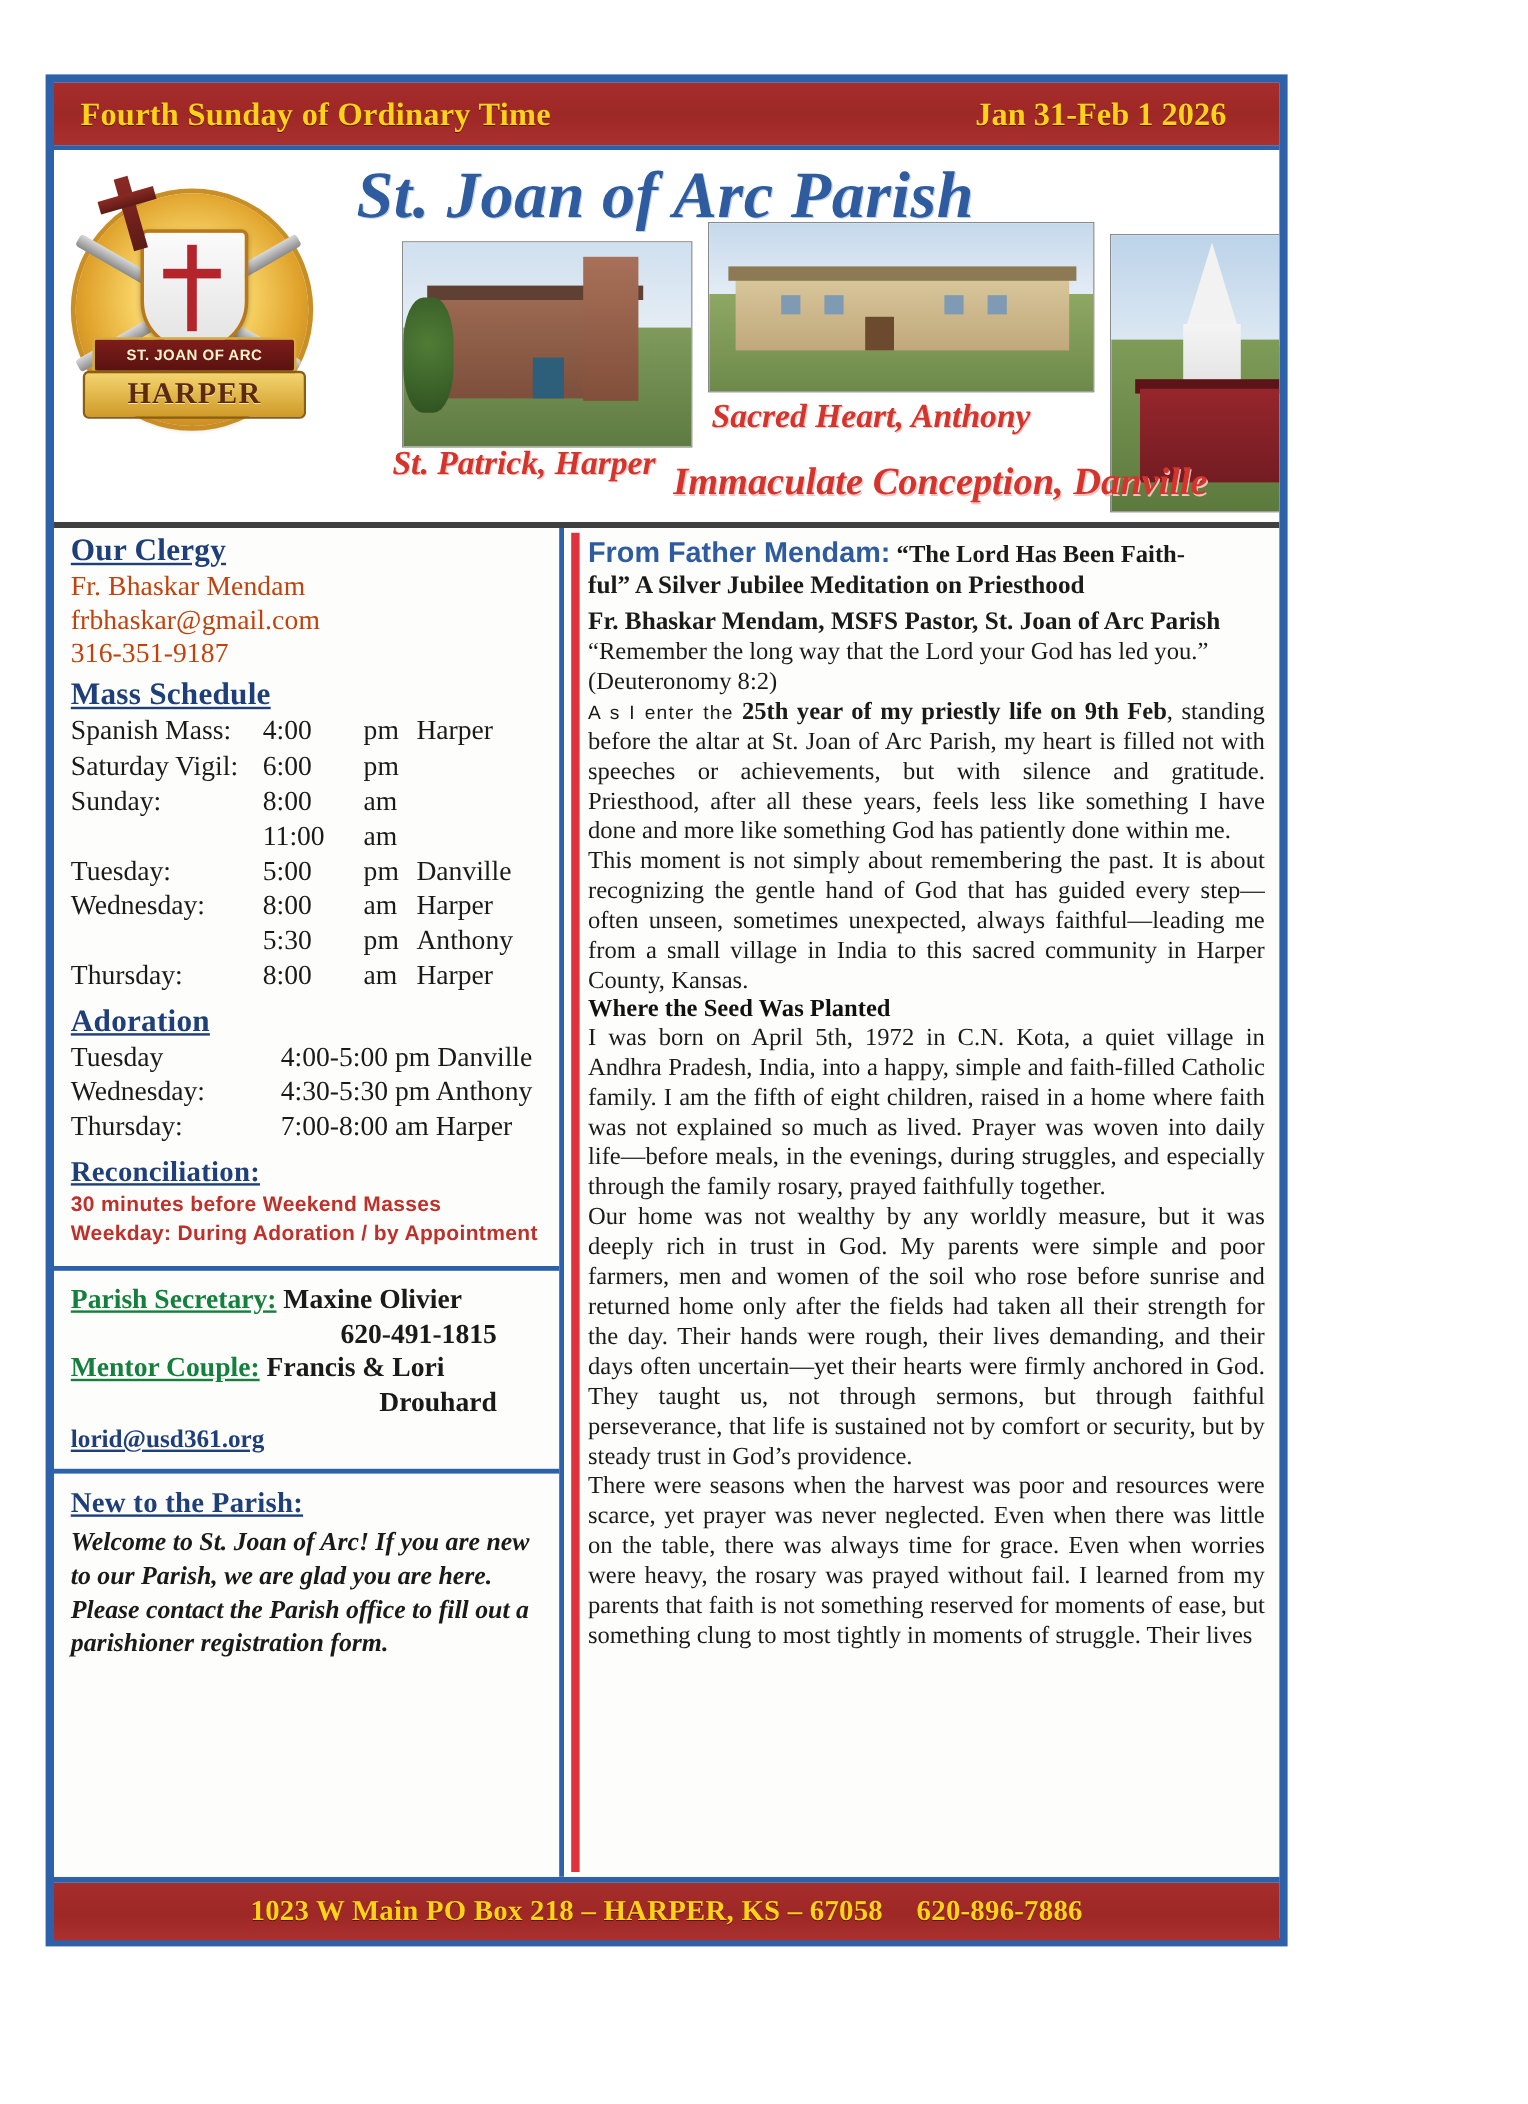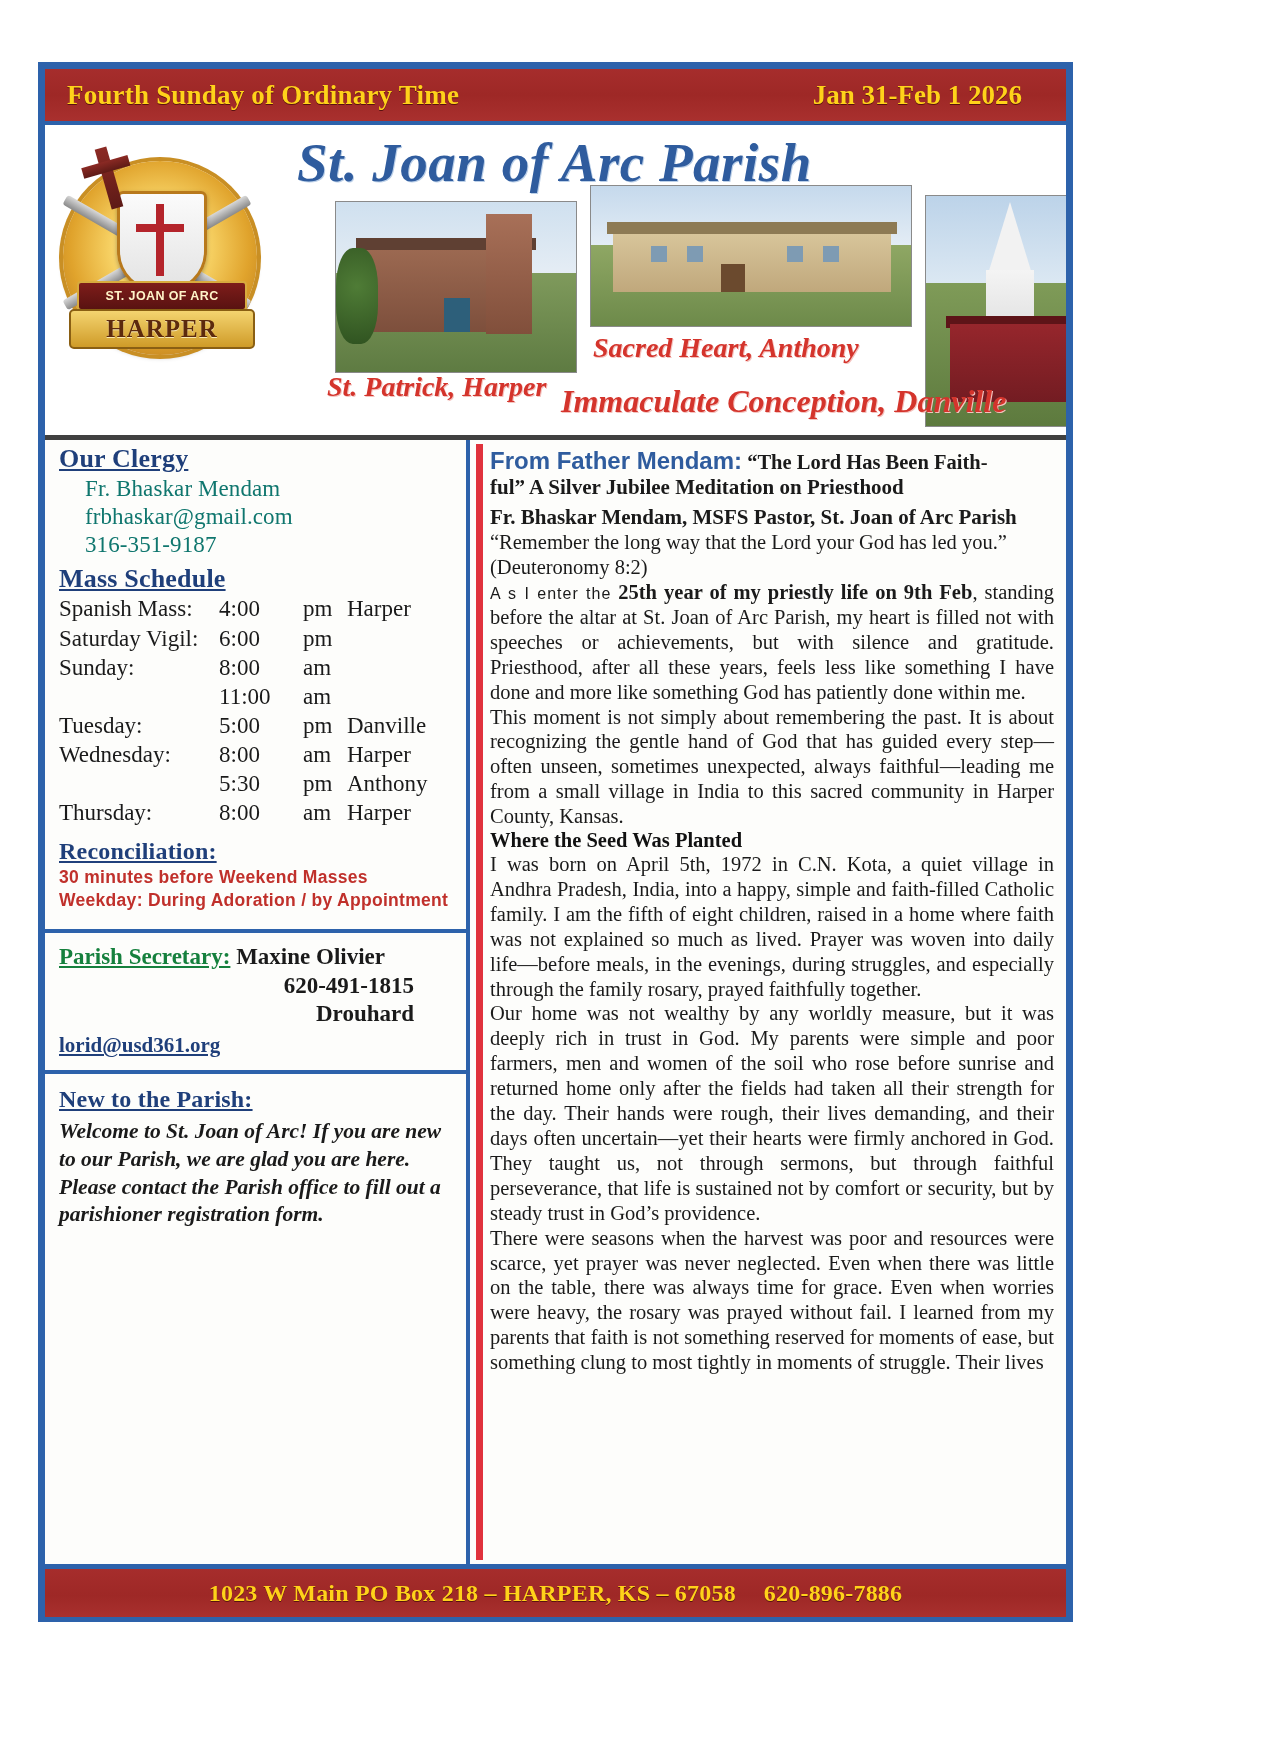--- a/index.html
+++ b/index.html
@@ -211,24 +211,23 @@
     text-decoration:underline;
     text-underline-offset:2px;
     display:inline-block;
     letter-spacing:.2px;
   }
   h2.sec.small{font-size:24px;}
 
   .line{
     font-family:"Liberation Serif", serif;
     font-size:23px;
-    color:#0f766e;
+    color:#c2410c;
     line-height:1.21;
     white-space:nowrap;
-    margin-left:26px;
   }
   .clergy .line{font-size:23px;letter-spacing:.1px;}
 
   table.sched{
     border-collapse:collapse;
     width:100%;
     font-family:"Liberation Serif", serif;
     font-size:23px;
     color:#1a1a1a;
   }
@@ -442,33 +441,56 @@
             <tr>
               <td class="day">Thursday:</td>
               <td class="time">8:00</td>
               <td class="mer">am</td>
               <td class="loc">Harper</td>
             </tr>
           </tbody>
         </table>
       </div>
 
+      <div class="lblock" style="padding-top:2px">
+        <h2 class="sec">Adoration</h2>
+        <table class="ador">
+          <tbody>
+            <tr>
+              <td class="day">Tuesday</td>
+              <td class="detail">4:00-5:00 pm Danville</td>
+            </tr>
+            <tr>
+              <td class="day">Wednesday:</td>
+              <td class="detail">4:30-5:30 pm Anthony</td>
+            </tr>
+            <tr>
+              <td class="day">Thursday:</td>
+              <td class="detail">7:00-8:00 am Harper</td>
+            </tr>
+          </tbody>
+        </table>
+      </div>
 
       <div class="lblock" style="padding-top:4px;padding-bottom:16px">
         <h2 class="sec small">Reconciliation:</h2>
         <div class="redline">30 minutes before Weekend Masses</div>
         <div class="redline">Weekday: During Adoration / by Appointment</div>
       </div>
 
       <div class="lblock divided" style="padding-top:10px;padding-bottom:12px">
         <div class="kv">
           <span class="k">Parish Secretary:</span>
           <span>Maxine Olivier</span>
         </div>
         <div class="kv right">620-491-1815</div>
+        <div class="kv">
+          <span class="k">Mentor Couple:</span>
+          <span>Francis &amp; Lori</span>
+        </div>
         <div class="kv right">Drouhard</div>
         <div class="email-link">lorid@usd361.org</div>
       </div>
 
       <div class="lblock divided" style="padding-top:12px">
         <h2 class="sec small">New to the Parish:</h2>
         <div class="welcome">Welcome to St. Joan of Arc!  If you are new to our Parish, we are glad you are here. Please contact the Parish office to fill out a parishioner registration form.</div>
       </div>
 
     </div>

